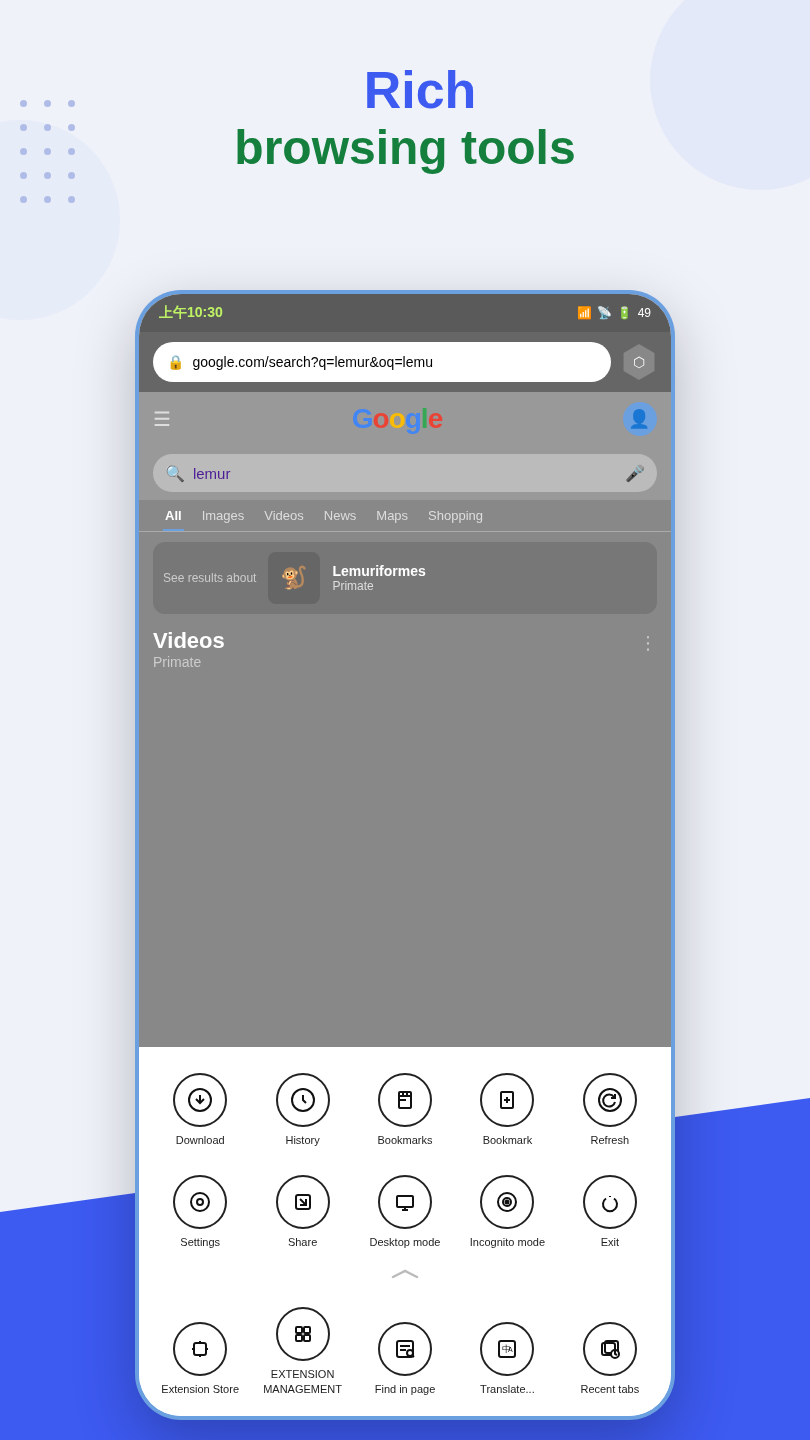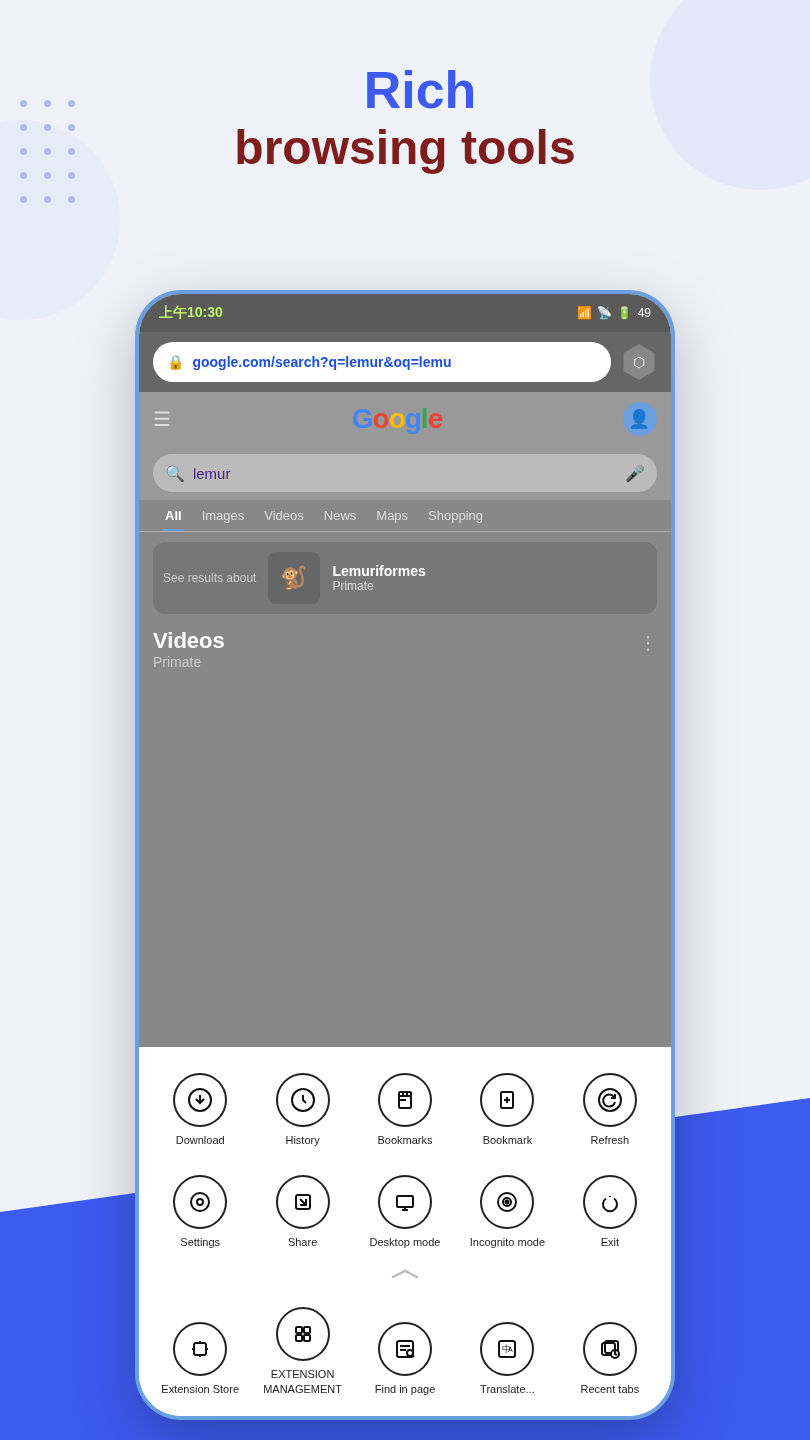--- a/index.html
+++ b/index.html
@@ -70,21 +70,21 @@
     }
     .page-title-rich {
       font-size: 52px;
       font-weight: 800;
       color: #3d5af1;
       margin-left: 30px;
     }
     .page-title-sub {
       font-size: 48px;
       font-weight: 700;
-      color: #7f1d1d;
+      color: #15803d;
     }
 
     
     .phone-mockup {
       position: absolute;
       top: 290px;
       left: 50%;
       transform: translateX(-50%);
       width: 540px;
       height: 1130px;
@@ -141,25 +141,24 @@
       background: #fff;
       border-radius: 24px;
       height: 40px;
       display: flex;
       align-items: center;
       padding: 0 14px;
       gap: 8px;
     }
     .url-text {
       font-size: 14px;
-      color: #1d4ed8;
+      color: #000000;
       overflow: hidden;
       text-overflow: ellipsis;
       white-space: nowrap;
-      font-weight: bold;
     }
     .lock-icon { color: #666; font-size: 14px; }
     .shield-btn {
       width: 38px;
       height: 38px;
       background: #888;
       border-radius: 8px;
       display: flex;
       align-items: center;
       justify-content: center;

